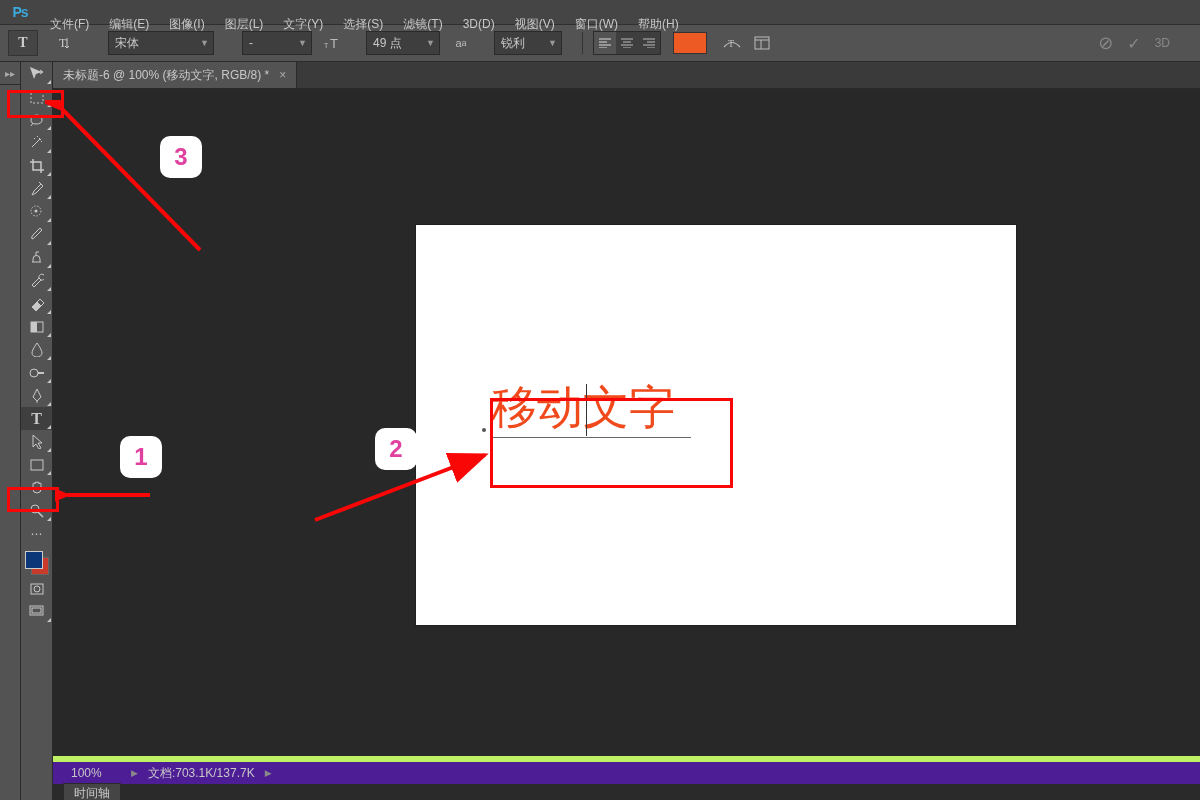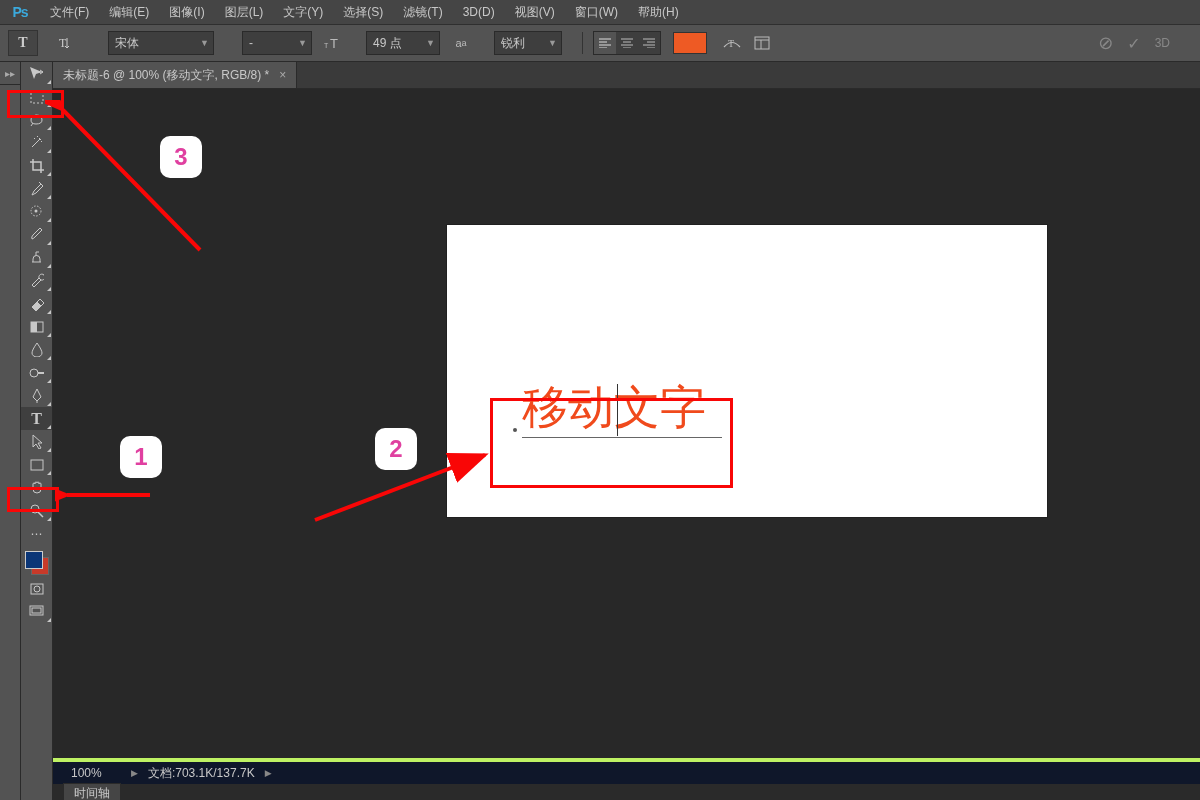--- a/index.html
+++ b/index.html
@@ -30,21 +30,21 @@
     color: #3ba9dc;
     font-weight: bold;
     font-size: 14px;
     letter-spacing: -1px;
     height: 100%;
   }
   .menu-items {
     display: flex;
   }
   .menu-item {
-    padding: 0 10px;
+    padding: 12px 10px;
     line-height: 24px;
     cursor: default;
   }
 
   
   .options-bar {
     height: 36px;
     background: #535353;
     border-bottom: 1px solid #2a2a2a;
     display: flex;
@@ -274,24 +274,24 @@
     font-size: 12px;
     color: #aaa;
   }
   .pasteboard {
     flex: 1;
     background: #282828;
     position: relative;
   }
   .canvas {
     position: absolute;
-    left: 394px;
+    left: 363px;
     top: 136px;
     width: 600px;
-    height: 292px;
+    height: 400px;
     background: #fff;
     box-shadow: 0 0 0 1px rgba(0,0,0,0.2);
   }
   .text-on-canvas {
     position: absolute;
     left: 75px;
     top: 160px;
     font-family: "SimSun", serif;
     font-size: 46px;
     color: #f04a1c;
@@ -315,22 +315,22 @@
   .text-cursor {
     position:absolute;
     left:170px;
     top:159px;
     width:1px;
     height:52px;
     background:#333;
   }
   .status-bar {
     height: 22px;
-    background: #0f172a;
-    border-top: 4px solid #bef264;
+    background: #4c1d95;
+    border-top: 6px solid #bef264;
     display: flex;
     align-items: center;
     font-size: 12px;
     padding-left: 18px;
     gap: 10px;
   }
   .status-zoom {
     width: 50px;
   }
   .caret-rt { font-size: 9px; color: #888; }

